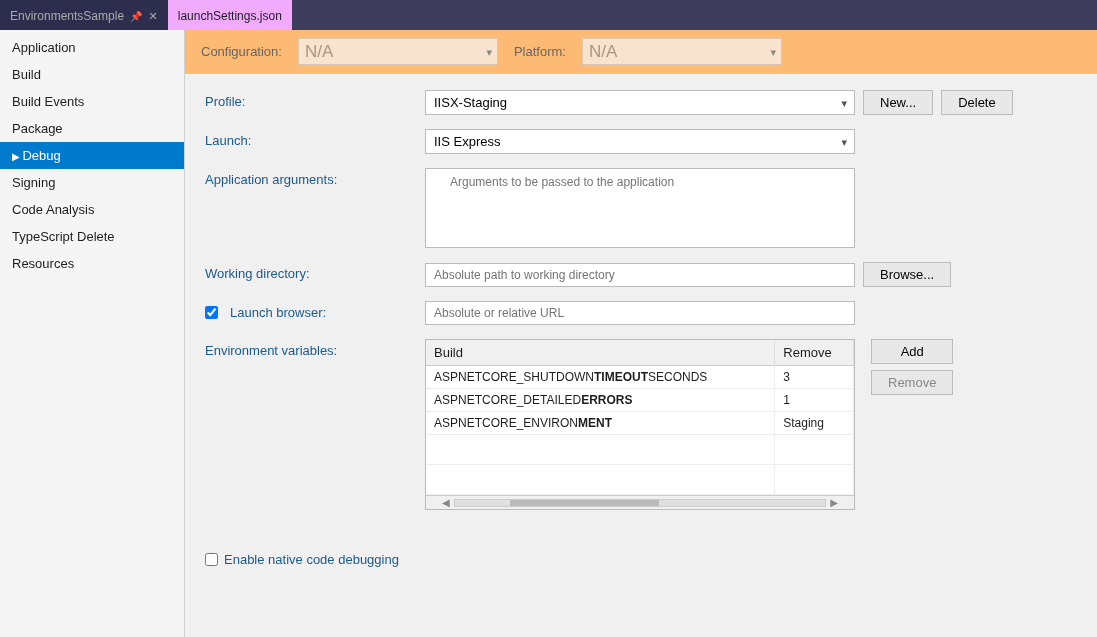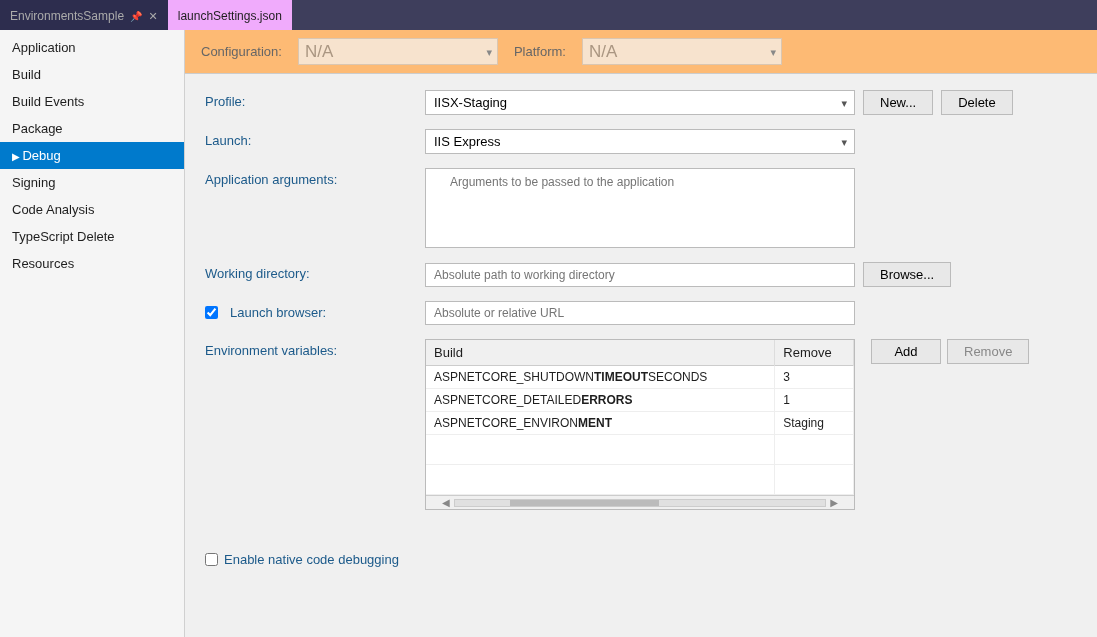--- a/index.html
+++ b/index.html
@@ -252,20 +252,21 @@
     .scroll-thumb {
       position: absolute;
       left: 15%;
       width: 40%;
       height: 100%;
       background: #bbb;
     }
 
     .env-buttons {
       display: flex;
+      flex-direction: column;
       gap: 6px;
       margin-left: 8px;
     }
 
     .native-debug-row {
       display: flex;
       align-items: center;
       gap: 6px;
       padding: 12px 20px;
     }

